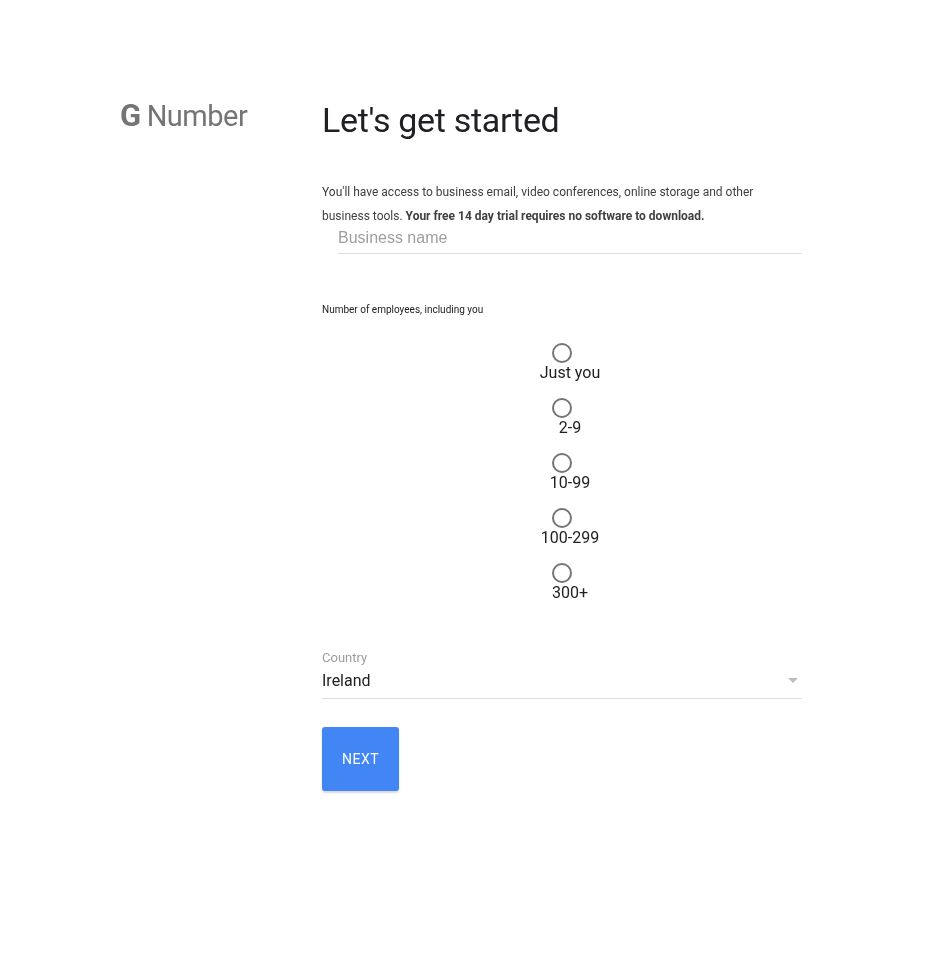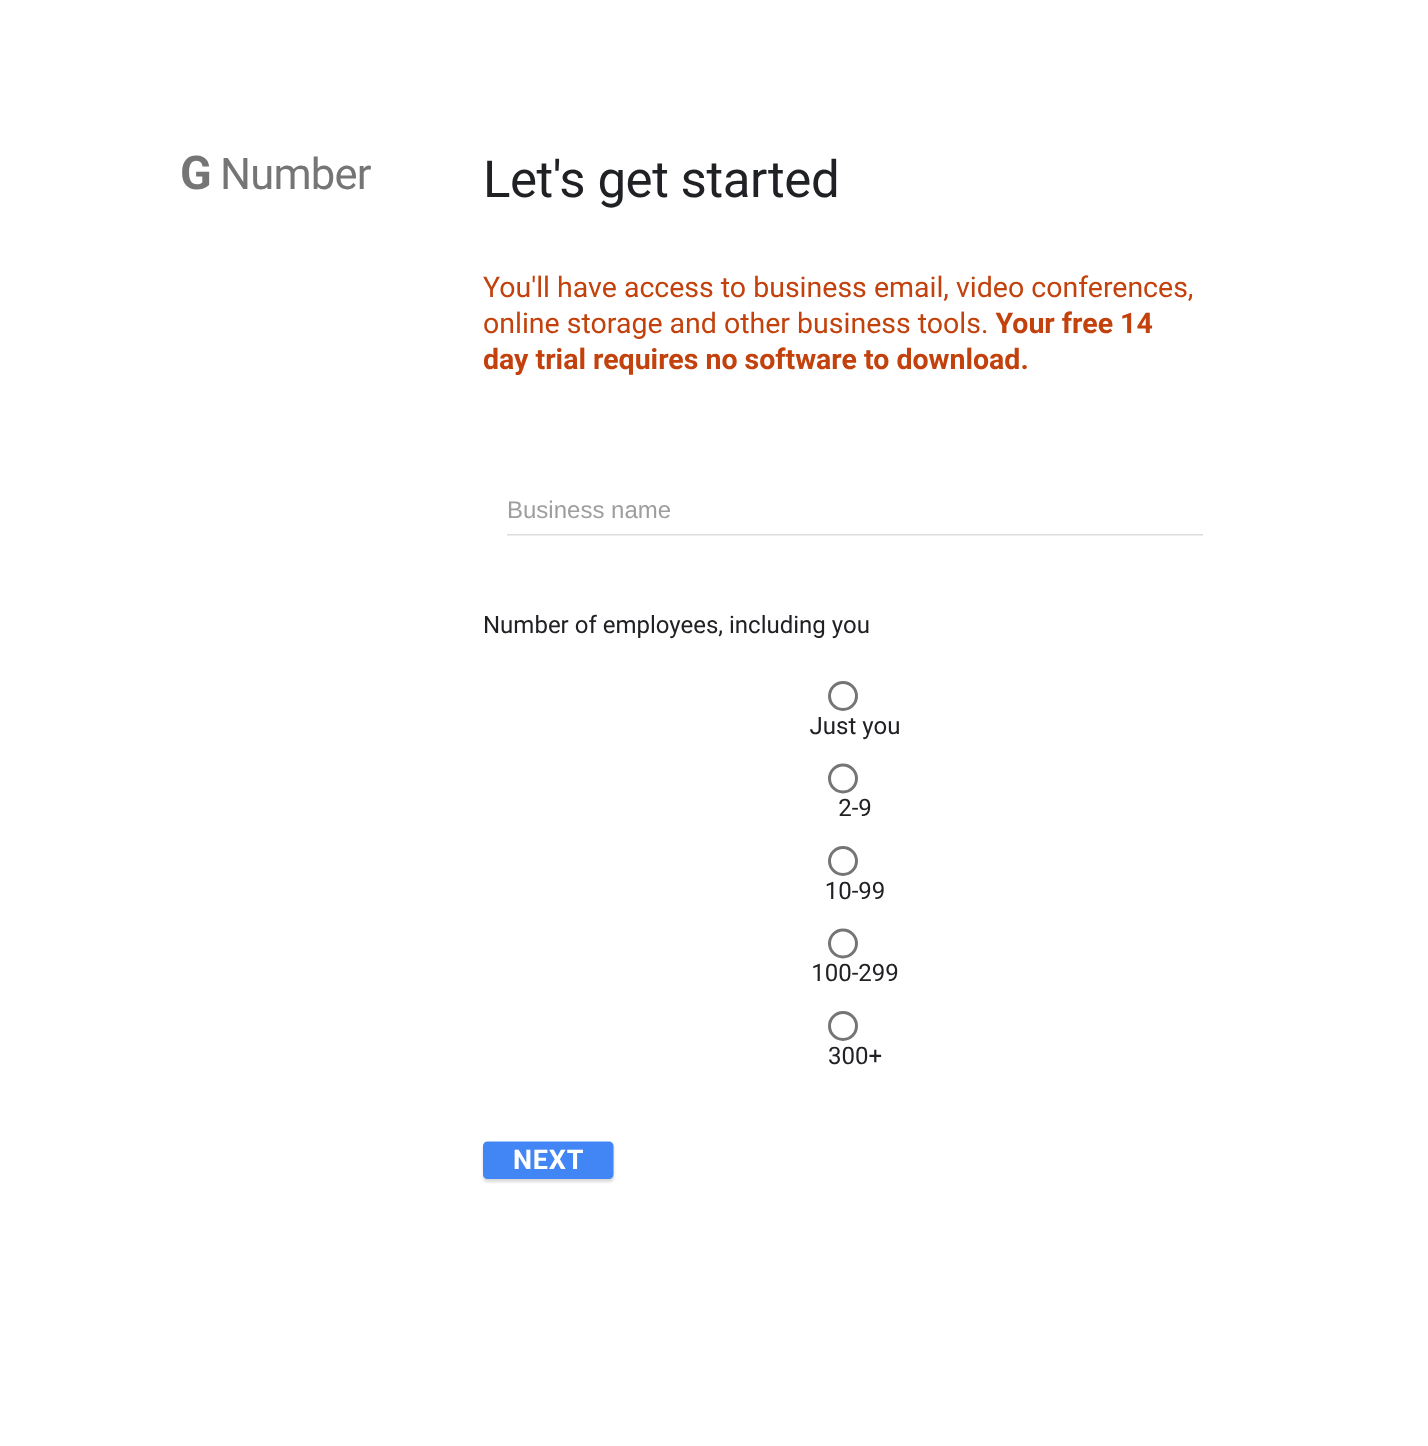--- a/index.html
+++ b/index.html
@@ -41,24 +41,23 @@
       width: 480px;
     }
     .heading {
       font-size: 34px;
       font-weight: 400;
       color: #202124;
       margin-bottom: 40px;
       letter-spacing: -0.3px;
     }
     .description {
-      font-size: 19px;
+      font-size: 12px;
       line-height: 24px;
-      color: #c2410c;
-      margin-bottom: 78px;
+      color: #404040;
     }
     .description .bold {
       font-weight: 700;
     }
     .text-input-wrap {
       border-bottom: 1px solid #dadce0;
       padding-bottom: 6px;
       margin-bottom: 50px;
       margin-left: 16px;
     }
@@ -67,21 +66,21 @@
       outline: none;
       font-size: 16px;
       width: 100%;
       color: #202124;
       background: transparent;
     }
     .text-input::placeholder {
       color: #9e9e9e;
     }
     .section-label {
-      font-size: 16px;
+      font-size: 10px;
       color: #202124;
       margin-bottom: 28px;
     }
     .radio-group {
       padding-left: 16px;
       margin-bottom: 48px;
     }
     .radio-row {
       display: flex;
       align-items: center;
@@ -126,24 +125,24 @@
       height: 0;
       border-left: 5px solid transparent;
       border-right: 5px solid transparent;
       border-top: 5px solid #bdbdbd;
       margin-right: 4px;
     }
     .next-btn {
       background: #4285f4;
       color: #ffffff;
       border: none;
-      font-size: 18px;
-      font-weight: 700;
+      font-size: 14px;
+      font-weight: 400;
       letter-spacing: 0.5px;
-      padding: 2px 20px;
+      padding: 24px 20px;
       border-radius: 3px;
       cursor: pointer;
       box-shadow: 0 2px 2px rgba(0,0,0,0.15);
       font-family: inherit;
     }
   </style>
 </head>
 <body>
 
 <div class="container">
@@ -183,16 +182,23 @@
       <div class="radio-row">
         <div class="radio-circle"></div>
         <span class="radio-label">100-299</span>
       </div>
       <div class="radio-row">
         <div class="radio-circle"></div>
         <span class="radio-label">300+</span>
       </div>
     </div>
 
+    <div class="select-wrap">
+      <div class="select-label">Country</div>
+      <div class="select-field">
+        <span class="select-value">Ireland</span>
+        <span class="dropdown-icon"></span>
+      </div>
+    </div>
 
     <button class="next-btn">NEXT</button>
   </div>
 </div>
 
 </body></html>

